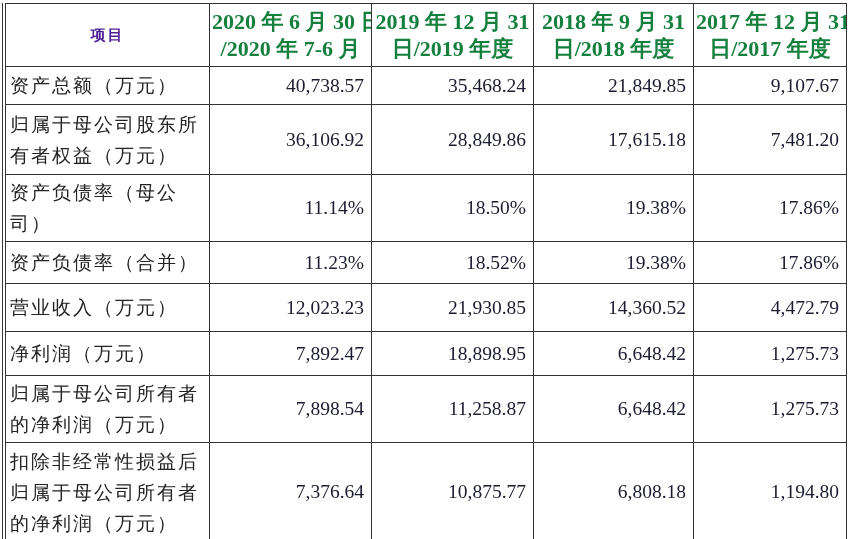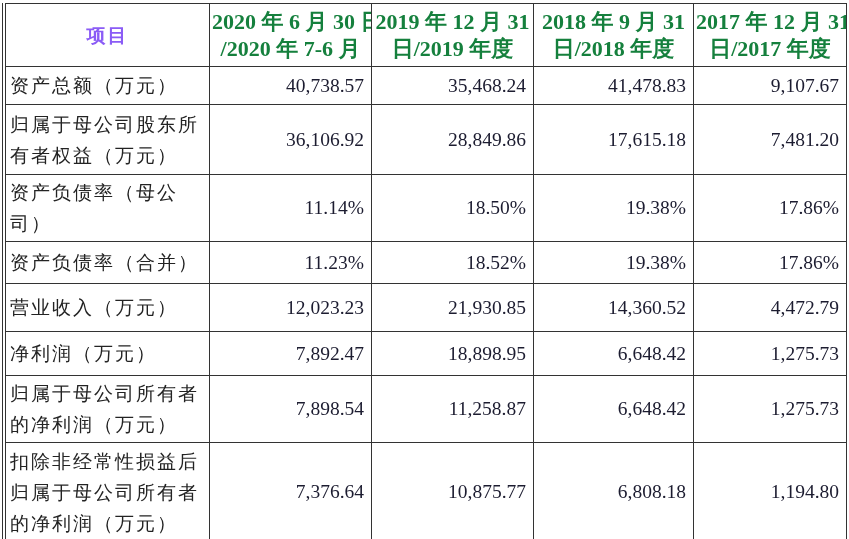--- a/index.html
+++ b/index.html
@@ -45,21 +45,21 @@
     height: 62px;
     border-bottom-width: 2px;
     vertical-align: middle;
     text-align: center;
     font-weight: bold;
     font-size: 22px;
     color: #15803d;
     padding: 0 2px;
   }
   thead th .hline { display: block; line-height: 27px; white-space: nowrap; }
-  thead th.item-col { font-size: 19px; color: #8b5cf6; letter-spacing: 2px; }
+  thead th.item-col { font-size: 15px; color: #4c1d95; letter-spacing: 2px; }
 
   td.lbl {
     text-align: left;
     vertical-align: middle;
     font-size: 19px;
     color: #232323;
     letter-spacing: 2px;
     padding: 2px 2px 2px 4px;
     line-height: 31px;
   }
@@ -115,21 +115,21 @@
             <span class="hline">2017 年 12 月 31</span>
             <span class="hline">日/2017 年度</span>
           </th>
         </tr>
       </thead>
       <tbody>
         <tr class="rh-h1">
           <td class="lbl">资产总额（万元）</td>
           <td class="num">40,738.57</td>
           <td class="num">35,468.24</td>
-          <td class="num">41,478.83</td>
+          <td class="num">21,849.85</td>
           <td class="num">9,107.67</td>
         </tr>
         <tr class="rh-h2">
           <td class="lbl">归属于母公司股东所有者权益（万元）</td>
           <td class="num">36,106.92</td>
           <td class="num">28,849.86</td>
           <td class="num">17,615.18</td>
           <td class="num">7,481.20</td>
         </tr>
         <tr class="rh-39">

